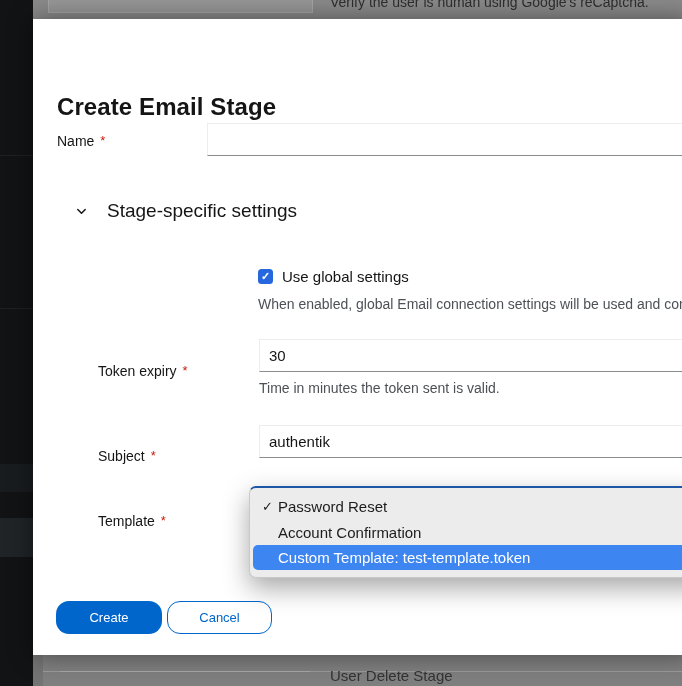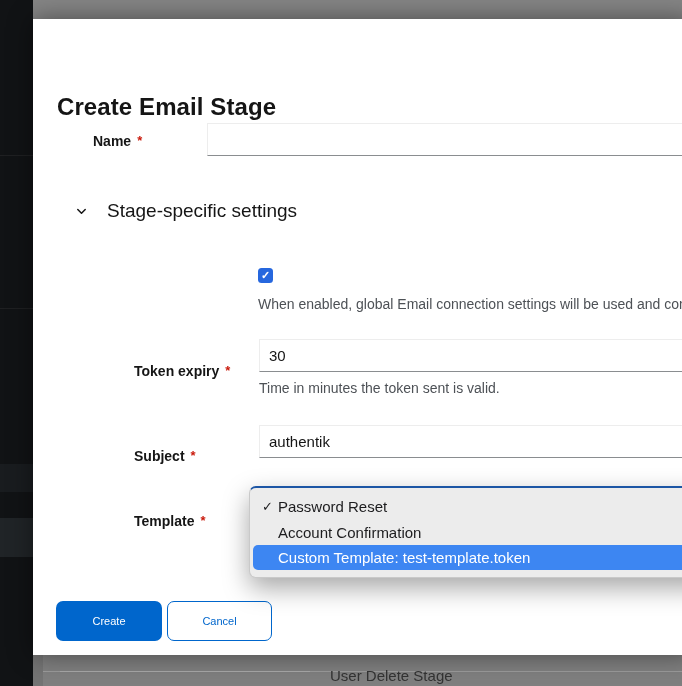--- a/index.html
+++ b/index.html
@@ -60,21 +60,21 @@
     box-shadow: 0 0 24px rgba(0,0,0,0.45);
     overflow: hidden;
   }
   .modal-title {
     position: absolute; left: 24px; top: 26px;
     font-size: 24px; font-weight: 600; color: #151515; letter-spacing: 0.1px; margin-top: 48px;
   }
 
   .field-label {
     position: absolute;
-    font-size: 14px; font-weight: 700; color: #151515; white-space: nowrap; margin-left: 36px;
+    font-size: 14px; font-weight: 400; color: #151515; white-space: nowrap;
   }
   .req { color: #c9190b; font-size: 13px; margin-left: 6px; position: relative; top: -1px; }
 
   .pf-input {
     position: absolute; right: 0; height: 33px;
     border: 1px solid #ededed;
     border-bottom: 1px solid #8a8d90;
     background: #ffffff;
     font-family: "Liberation Sans", sans-serif;
     font-size: 15px; color: #151515;
@@ -115,23 +115,23 @@
 
   
   .subject-label { left: 65px; top: 429px; }
   .subject-input { left: 226px; top: 406px; }
 
   
   .template-label { left: 65px; top: 494px; }
 
   
   .btn {
-    position: absolute; top: 582px; height: 40px;
-    border-radius: 7px; font-family: "Liberation Sans", sans-serif;
-    font-size: 11px; cursor: pointer;
+    position: absolute; top: 582px; height: 33px;
+    border-radius: 13px; font-family: "Liberation Sans", sans-serif;
+    font-size: 13px; cursor: pointer;
     display: inline-flex; align-items: center; justify-content: center;
   }
   .btn-create { left: 23px; width: 106px; background: #0066cc; color: #ffffff; border: none; }
   .btn-cancel { left: 134px; width: 105px; background: #ffffff; color: #0066cc; border: 1px solid #0066cc; }
 
   
   .dropdown {
     position: absolute; left: 249px; top: 486px; right: -30px; height: 92px;
     background: #ececec;
     border: 1px solid #c9c9c9;
@@ -159,20 +159,24 @@
     margin-left: 3px;
     height: 25px;
     padding-left: 25px;
   }
 </style>
 </head>
 <body>
 
 <div id="screen">
 
+  <div class="backdrop-top">
+    <div class="bg-cell"></div>
+    <div class="bg-text">Verify the user is human using Google's reCaptcha.</div>
+  </div>
 
   <div class="backdrop-bottom">
     <div class="col-strip"></div>
     <div class="row-line"></div>
     <div class="row-line2"></div>
     <div class="bg-text">User Delete Stage</div>
   </div>
 
   <div class="sidebar">
     <div class="hl" style="top:155px"></div>
@@ -196,20 +200,21 @@
             <path d="M3 4.8 L7 8.8 L11 4.8" fill="none" stroke="#151515" stroke-width="1.6" stroke-linecap="round" stroke-linejoin="round"></path>
           </svg>
       </span>
       <span class="group-title">Stage-specific settings</span>
     </div>
 
     <div class="checkbox-row">
       <span class="checkbox">
           <span>✓</span>
         </span>
+      <span class="checkbox-label">Use global settings</span>
     </div>
     <div class="helper checkbox-help">When enabled, global Email connection settings will be used and con</div>
 
     <div class="field-label token-label">
       <span>Token expiry</span><span class="req">*</span>
     </div>
     <input class="pf-input token-input" type="text" value="30" style="">
     <div class="helper token-help">Time in minutes the token sent is valid.</div>
 
     <div class="field-label subject-label">

